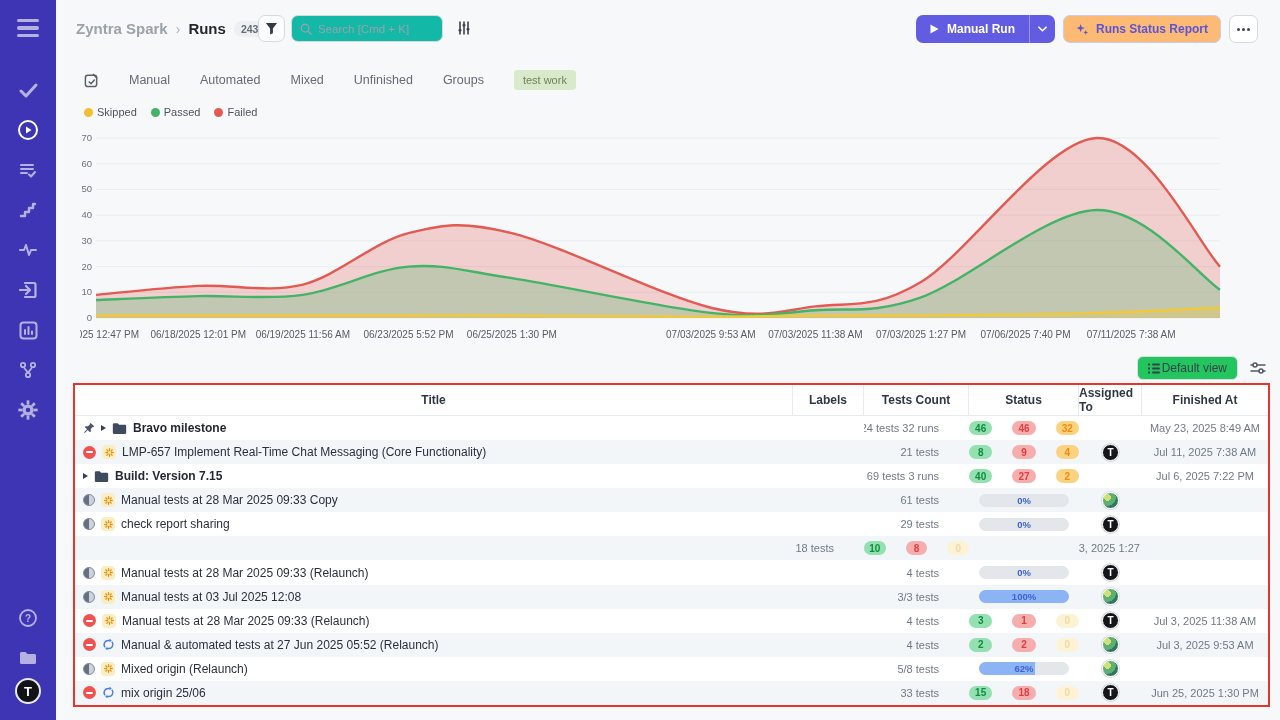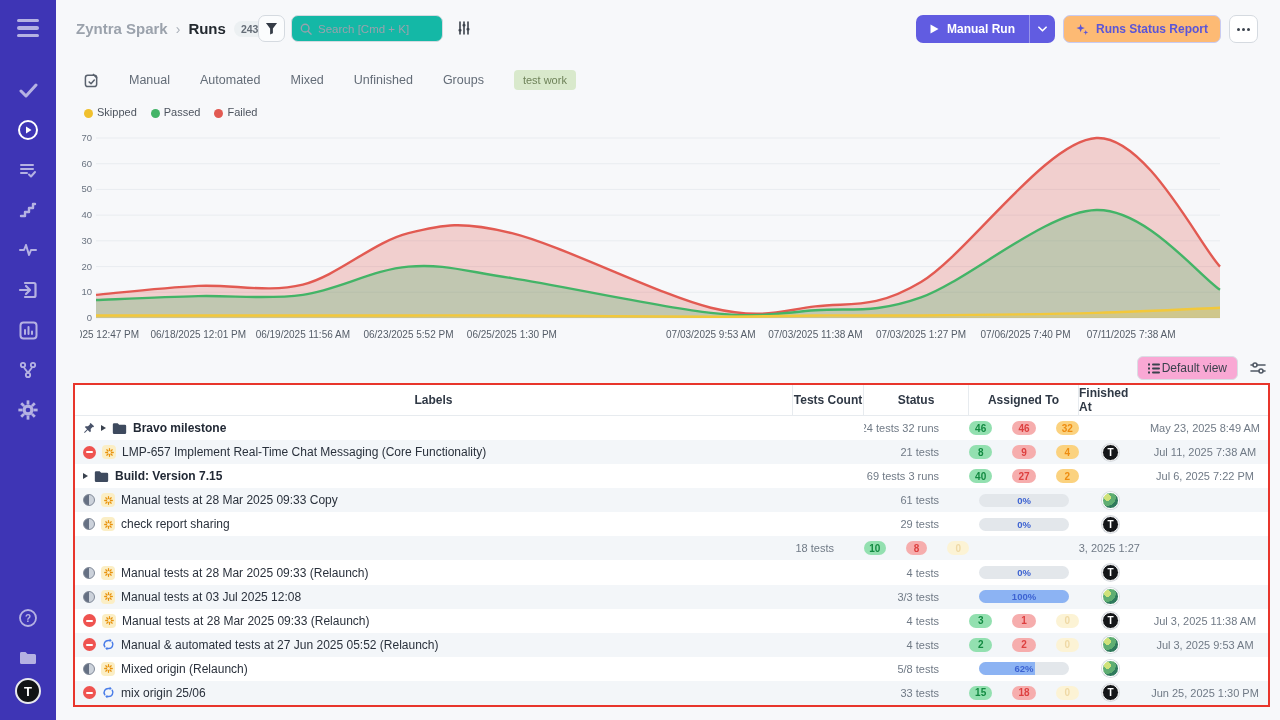--- a/index.html
+++ b/index.html
@@ -39,30 +39,30 @@
   .btn-more i { width:3px; height:3px; border-radius:50%; background:#3c434d; display:block; }
 
   
   .tabsrow { position:absolute; left:84px; top:70px; display:flex; align-items:center; gap:30px; }
   .tab-batch { cursor:pointer; display:flex; }
   .tab { font-size:12.5px; color:#636c77; font-weight:500; cursor:pointer; }
   .tab-pill { background:#d9e9cc; color:#6e8259; font-size:11px; font-weight:500; border-radius:4px; padding:4px 9px; cursor:pointer; }
 
   
   .legend { position:absolute; left:84px; top:106px; display:flex; gap:14px; }
-  .lg-item { display:flex; align-items:flex-end; gap:4px; cursor:pointer; }
+  .lg-item { display:flex; align-items:center; gap:4px; cursor:pointer; }
   .lg-dot { width:9px; height:9px; border-radius:50%; }
   .lg-label { font-size:11px; color:#4d545f; }
 
   
   .chartwrap { position:absolute; left:80px; top:128px; width:1160px; height:225px; }
 
   
   .viewbar { position:absolute; right:14px; top:356px; display:flex; align-items:center; gap:12px; }
-  .btn-view { height:24px; background:#f9a8d4; border:1px solid #d9dee4; border-radius:6px; display:flex; align-items:center; gap:2px; padding:0 10px; font-size:12px; color:#3a424d; cursor:pointer; }
+  .btn-view { height:24px; background:#22c55e; border:1px solid #d9dee4; border-radius:6px; display:flex; align-items:center; gap:2px; padding:0 10px; font-size:12px; color:#3a424d; cursor:pointer; }
   .view-sliders { cursor:pointer; display:flex; }
 
   
   .tablebox { position:absolute; left:73px; top:383px; width:1197px; height:324px; border:2px solid #e8352b; background:#fff; display:flex; flex-direction:column; }
   .thead { display:grid; grid-template-columns:718px 71px 105px 110px 63px 1fr; height:31px; border-bottom:1px solid #e7ebef; background:#fff; flex:0 0 31px; }
   .th { display:flex; align-items:center; justify-content:center; font-size:12px; font-weight:700; color:#2f3845; border-right:1px solid #e7ebef; }
   .th:last-child { border-right:0; }
   .tbody { flex:1; display:flex; flex-direction:column; }
   .trow { display:grid; grid-template-columns:718px 71px 105px 110px 63px 1fr; flex:1; align-items:stretch; cursor:pointer; }
   .trow:nth-child(even) { background:#f3f6f9; }
@@ -344,20 +344,21 @@
             <path d="M1 4h14M1 10h14"></path>
           </g>
           <circle cx="5" cy="4" r="2" fill="#f7f8fa" stroke="#525a66" stroke-width="1.6"></circle>
           <circle cx="11" cy="10" r="2" fill="#f7f8fa" stroke="#525a66" stroke-width="1.6"></circle>
         </svg>
     </span>
   </div>
 
   <div class="tablebox">
     <div class="thead">
+        <div class="th">Title</div>
         <div class="th">Labels</div>
         <div class="th">Tests Count</div>
         <div class="th">Status</div>
         <div class="th">Assigned To</div>
         <div class="th">Finished At</div>
       </div>
     <div class="tbody">
         <div class="trow">
           <div class="td td-title bold">
             <span style="display:flex">

